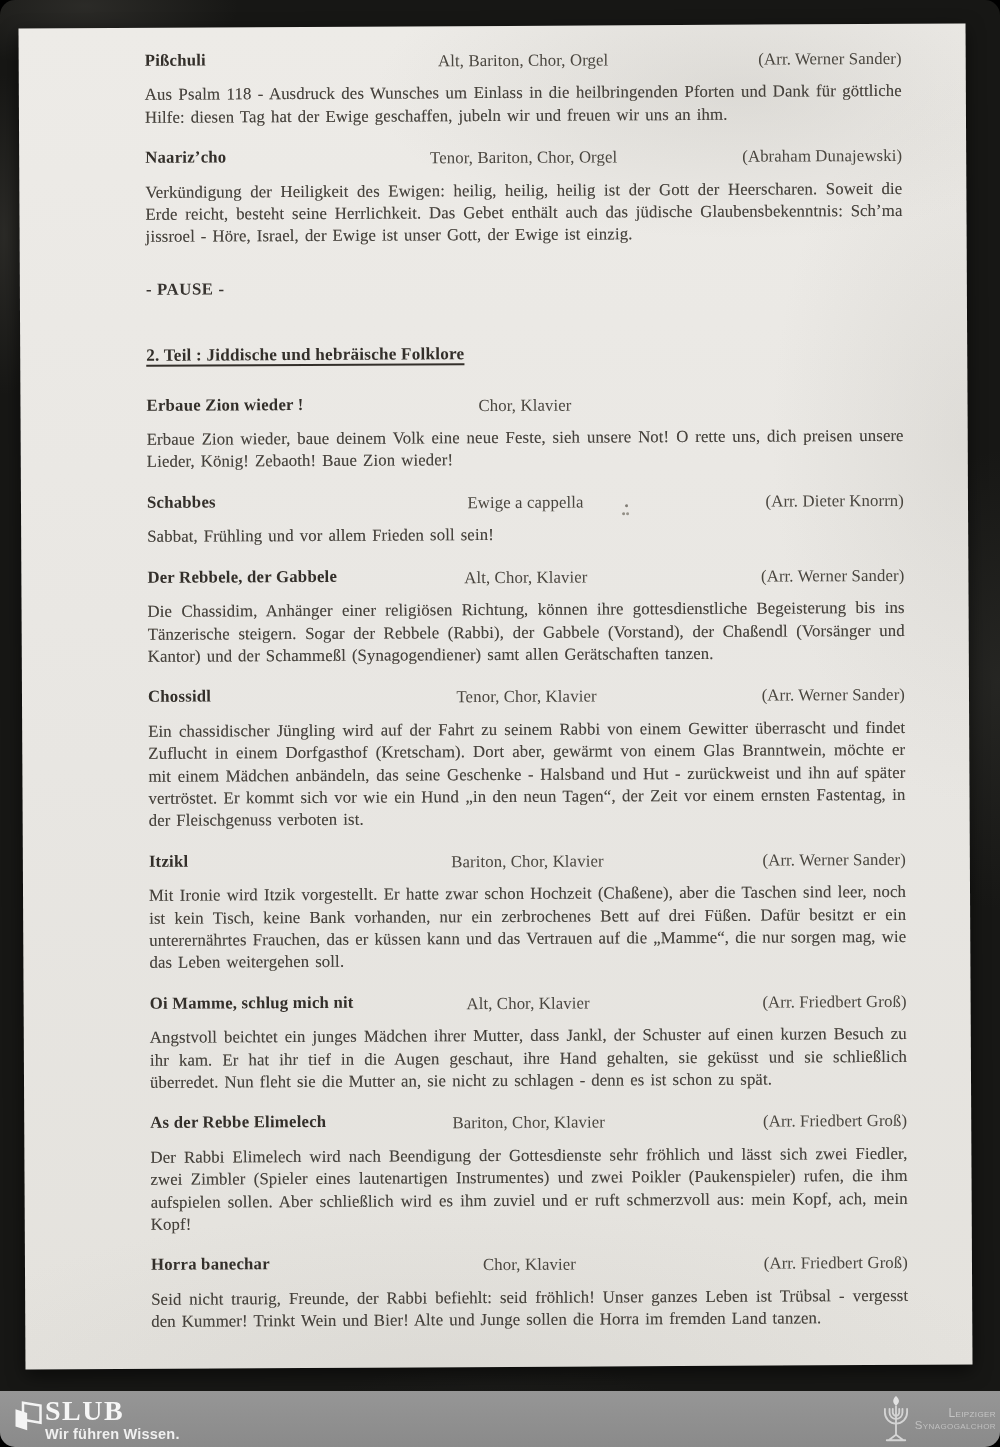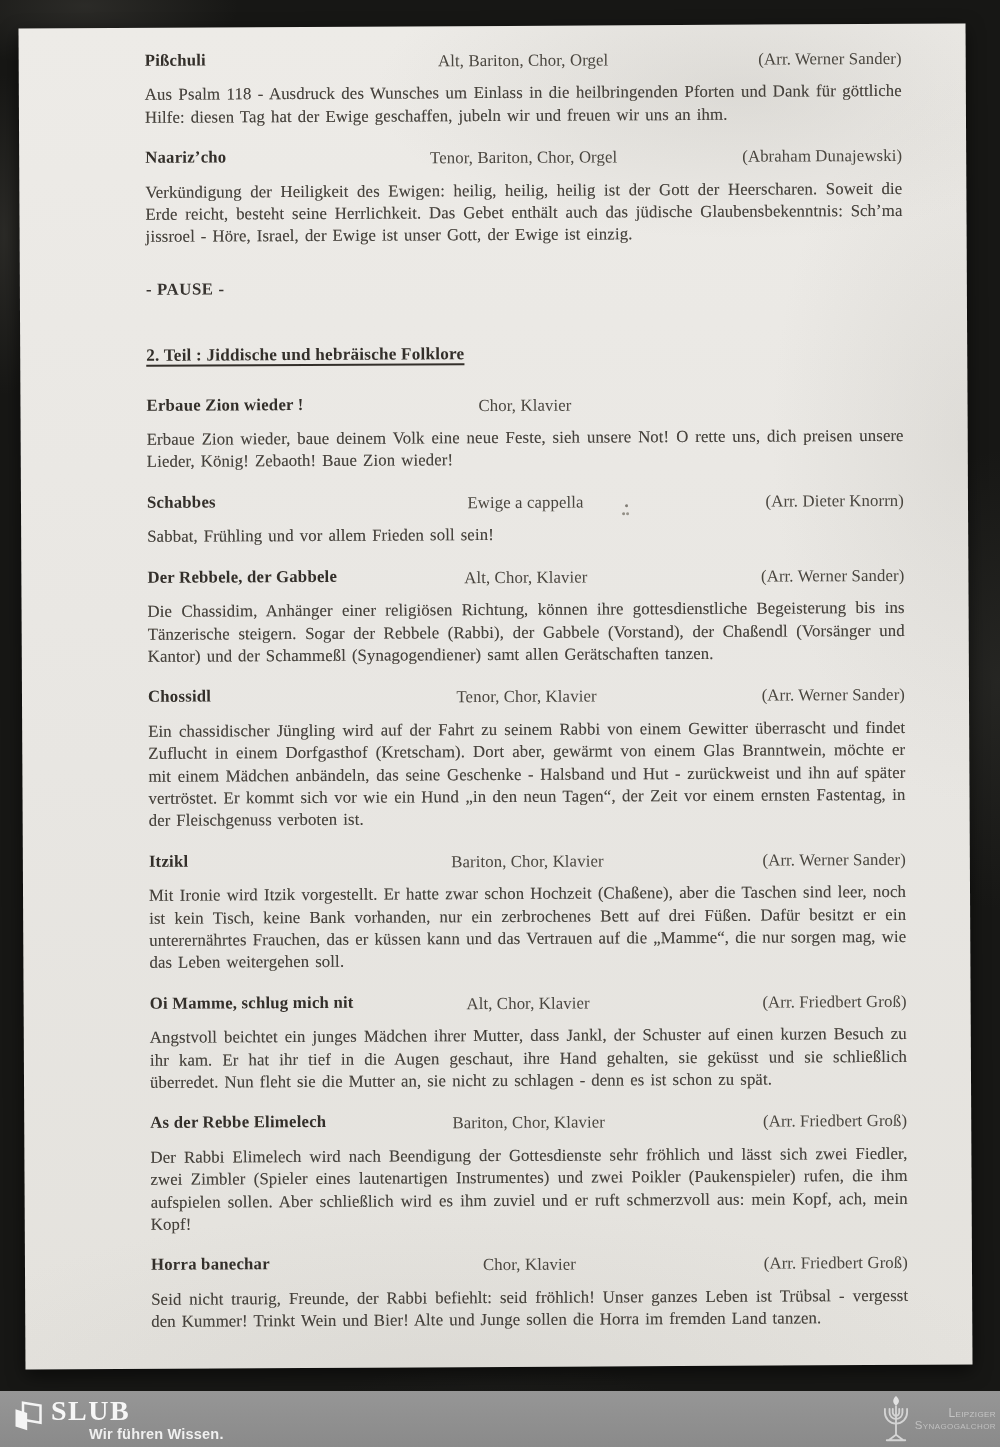--- a/index.html
+++ b/index.html
@@ -5,20 +5,21 @@
   html,body{margin:0;padding:0;background:#000;}
   .screen{
     position:relative;width:1000px;height:1447px;overflow:hidden;
     font-family:"Liberation Serif", serif;
     background:
       radial-gradient(220px 90px at 85px 6px, rgba(125,122,114,0.20), transparent 70%),
       radial-gradient(55px 230px at 5px 235px, rgba(115,112,104,0.22), transparent 70%),
       radial-gradient(140px 320px at 998px 680px, rgba(75,75,70,0.28), transparent 72%),
       radial-gradient(300px 120px at 500px 1445px, rgba(60,60,56,0.18), transparent 72%),
       #171715;
+    border-radius: 15px;
   }
   
   .paper{
     position:absolute;left:22px;top:26px;width:947px;height:1341px;
     transform:rotate(-0.3deg);
     background:
       radial-gradient(520px 210px at 76% 5%, rgba(186,184,178,0.32), transparent 70%),
       radial-gradient(280px 520px at 100% 31%, rgba(190,188,182,0.28), transparent 70%),
       radial-gradient(760px 250px at 45% 102%, rgba(198,196,190,0.30), transparent 75%),
       linear-gradient(180deg,#edebe7,#e8e6e2 55%,#e4e2dd);
@@ -55,27 +56,27 @@
     background:#6e6a61;
     box-shadow:-3px 8px 0 0 #817d73, 1px 8px 0 0 #8a867c;
     opacity:0.85;
   }
   
   .footer-bar{
     position:absolute;left:0;top:1391px;width:1000px;height:56px;
     background:linear-gradient(180deg,#969696,#8a8a8a);
     font-family:"Liberation Sans", sans-serif;
   }
-  .slub-brand{position:absolute;left:13px;top:6px;display:flex;align-items:flex-start;gap:8px;}
+  .slub-brand{position:absolute;left:13px;top:6px;display:flex;align-items:flex-start;gap:2px;}
   .slub-book{display:block;margin-top:2px;}
   .slub-word{
     font-family:"Liberation Serif", serif;font-weight:700;font-size:28px;line-height:27px;
     color:#f6f6f6;letter-spacing:1.5px;
   }
-  .slub-tag{font-weight:700;font-size:14.5px;color:#f0f0f0;margin-top:2px;letter-spacing:0.2px;margin-left:38px;}
+  .slub-tag{font-weight:700;font-size:14.5px;color:#f0f0f0;margin-top:2px;letter-spacing:0.2px;}
   .choir-brand{position:absolute;right:4px;top:4px;display:flex;align-items:center;}
   .menorah{display:block;}
   .choir-text{
     text-align:right;color:#c6c6c6;font-variant:small-caps;
     font-size:12px;line-height:12.5px;letter-spacing:0.4px;
   }
   .choir-text .l2{font-size:11.5px;color:#c0c0c0;}
 </style>
 </head>
 <body>

